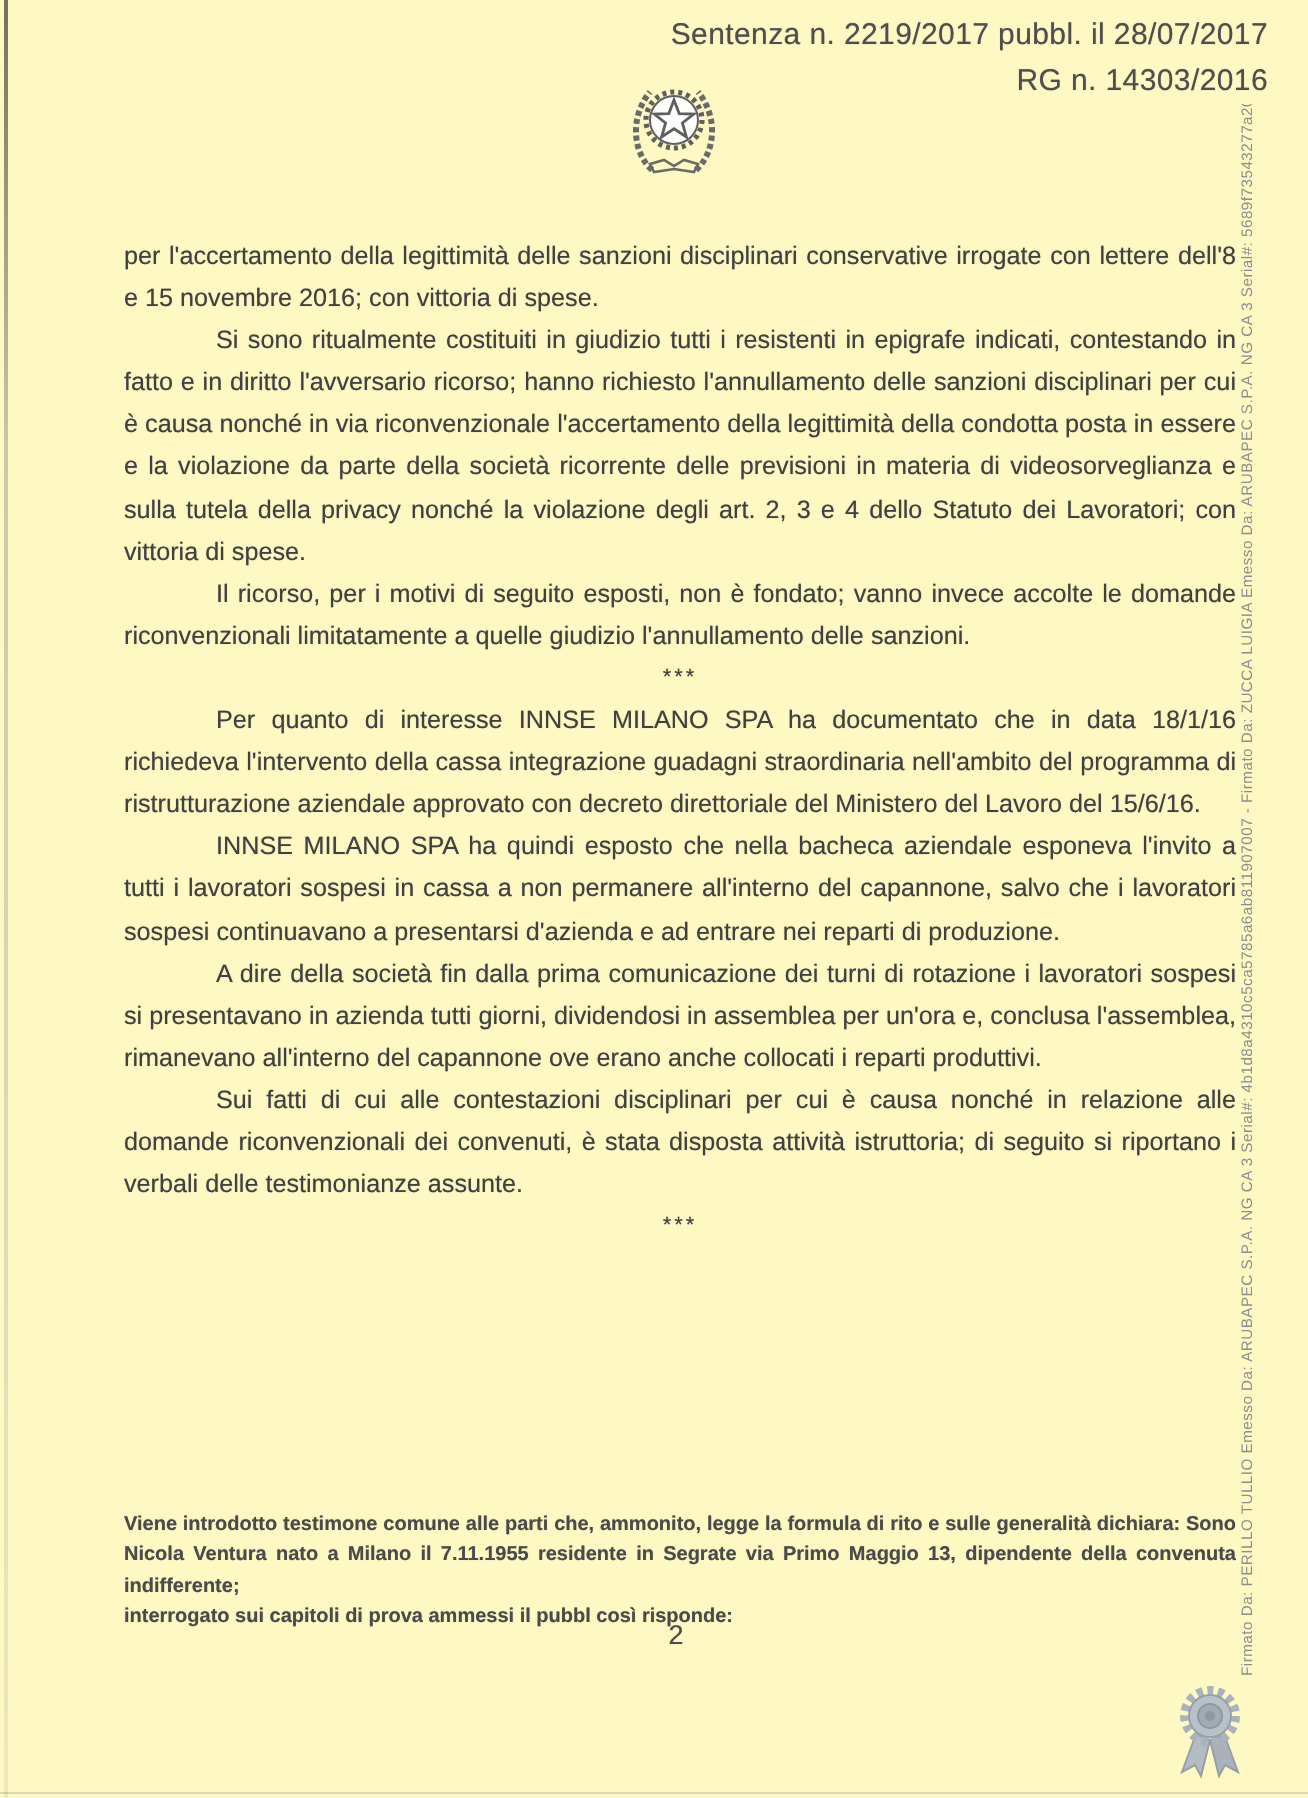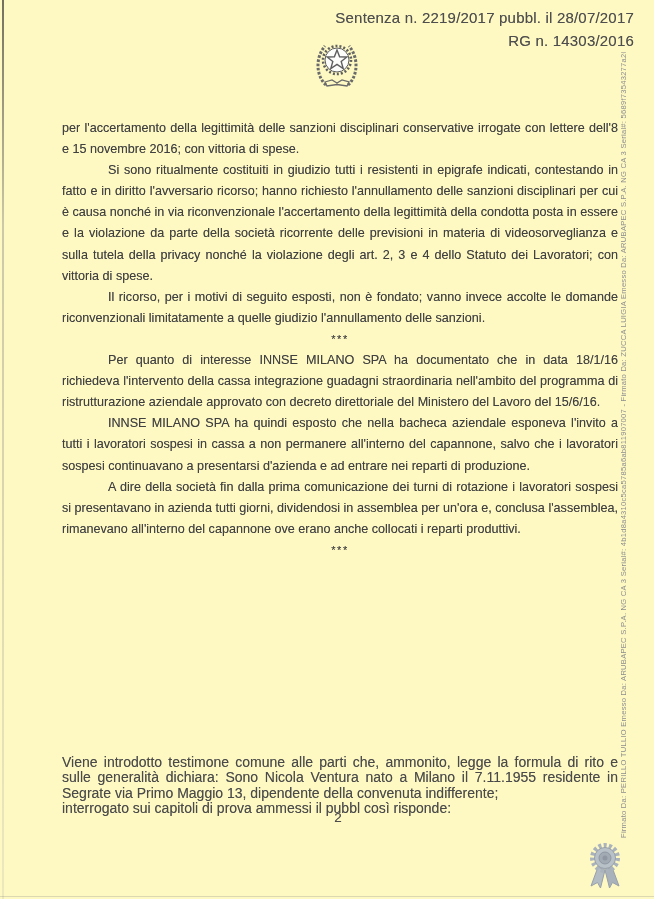--- a/index.html
+++ b/index.html
@@ -38,23 +38,24 @@
     text-shadow:0 0 .5px rgba(64,64,64,.5);
   }
   .doc-body p { margin:0; }
   .doc-body p.ind { text-indent:46px; }
   .doc-body p.sep {
     text-align:center; text-indent:0;
     font-size:11px; letter-spacing:1.5px; line-height:21.1px;
   }
   .testimony {
     position:absolute; top:755px; left:62px; width:556px;
-    font-size:14px; line-height:15.4px;
+    font-size:10px; line-height:15.4px;
     text-align:justify; color:#4a4a4a;
     text-shadow:0 0 .4px rgba(74,74,74,.5);
+    font-weight:bold;
   }
   .testimony p { margin:0; }
   .pagenum {
     position:absolute; top:810px; left:0; width:676px;
     text-align:center; font-size:13.5px; color:#4c4c4c;
     text-shadow:0 0 .4px rgba(76,76,76,.5);
   }
   .margin-signature {
     position:absolute; left:619px; top:838px;
     width:786px; height:11px;
@@ -93,20 +94,21 @@
   </div>
 
   <div class="doc-body">
     <p>per l'accertamento della legittimità delle sanzioni disciplinari conservative irrogate con lettere dell'8 e 15 novembre 2016; con vittoria di spese.</p>
     <p class="ind">Si sono ritualmente costituiti in giudizio tutti i resistenti in epigrafe indicati, contestando in fatto e in diritto l'avversario ricorso; hanno richiesto l'annullamento delle sanzioni disciplinari per cui è causa nonché in via riconvenzionale l'accertamento della legittimità della condotta posta in essere e la violazione da parte della società ricorrente delle previsioni in materia di videosorveglianza e sulla tutela della privacy nonché la violazione degli art. 2, 3 e 4 dello Statuto dei Lavoratori; con vittoria di spese.</p>
     <p class="ind">Il ricorso, per i motivi di seguito esposti, non è fondato; vanno invece accolte le domande riconvenzionali limitatamente a quelle giudizio l'annullamento delle sanzioni.</p>
     <p class="sep">***</p>
     <p class="ind">Per quanto di interesse INNSE MILANO SPA ha documentato che in data 18/1/16 richiedeva l'intervento della cassa integrazione guadagni straordinaria nell'ambito del programma di ristrutturazione aziendale approvato con decreto direttoriale del Ministero del Lavoro del 15/6/16.</p>
     <p class="ind">INNSE MILANO SPA ha quindi esposto che nella bacheca aziendale esponeva l'invito a tutti i lavoratori sospesi in cassa a non permanere all'interno del capannone, salvo che i lavoratori sospesi continuavano a presentarsi d'azienda e ad entrare nei reparti di produzione.</p>
     <p class="ind">A dire della società fin dalla prima comunicazione dei turni di rotazione i lavoratori sospesi si presentavano in azienda tutti giorni, dividendosi in assemblea per un'ora e, conclusa l'assemblea, rimanevano all'interno del capannone ove erano anche collocati i reparti produttivi.</p>
+    <p class="ind">Sui fatti di cui alle contestazioni disciplinari per cui è causa nonché in relazione alle domande riconvenzionali dei convenuti, è stata disposta attività istruttoria; di seguito si riportano i verbali delle testimonianze assunte.</p>
     <p class="sep">***</p>
   </div>
 
   <div class="testimony">
     <p>Viene introdotto testimone comune alle parti che, ammonito, legge la formula di rito e sulle generalità dichiara: Sono Nicola Ventura nato a Milano il 7.11.1955 residente in Segrate via Primo Maggio 13, dipendente della convenuta indifferente;</p>
     <p>interrogato sui capitoli di prova ammessi il pubbl così risponde:</p>
   </div>
 
   <div class="pagenum">2</div>
 

